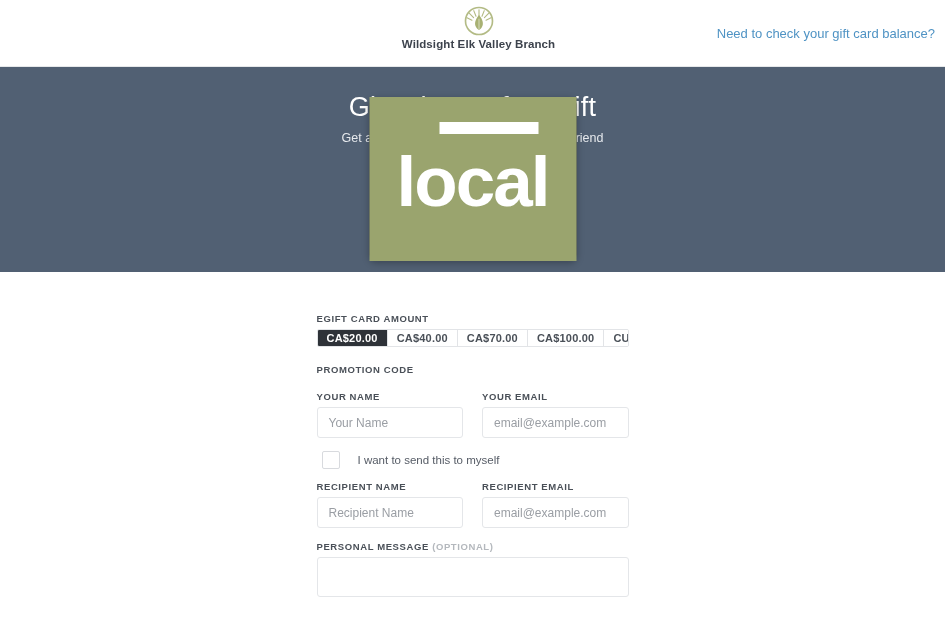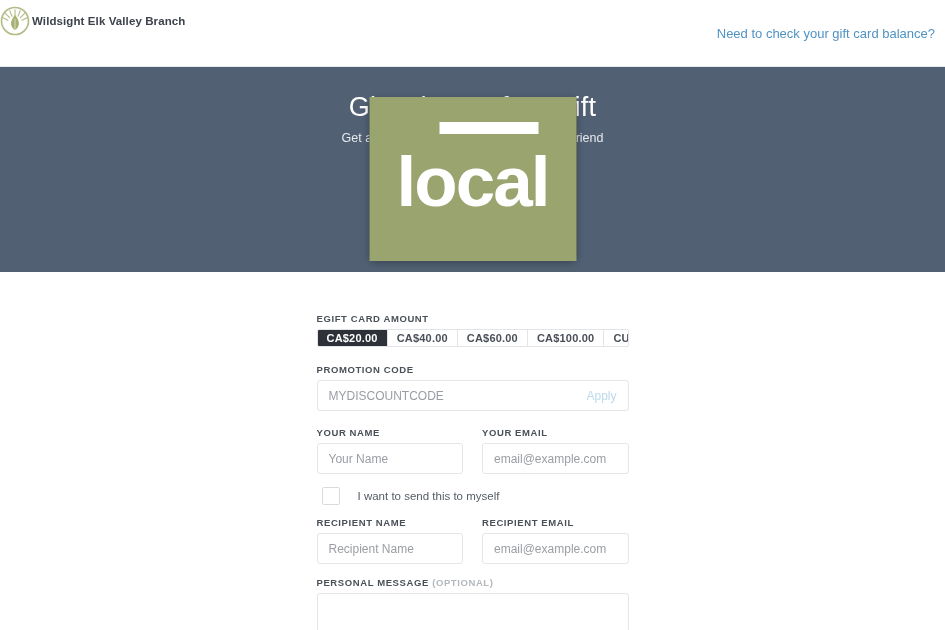--- a/index.html
+++ b/index.html
@@ -32,23 +32,24 @@
     background: #ffffff;
     border-bottom: 1px solid #e6e8ea;
   }
 
   .brand {
     position: absolute;
     left: 0;
     right: 0;
     top: 6px;
     display: flex;
-    flex-direction: row;
+    flex-direction: column;
     align-items: center;
     gap: 2px;
+    padding-left: 12px;
   }
 
   .brand-logo {
     width: 30px;
     height: 30px;
     display: block;
   }
 
   .brand-name {
     font-size: 11.5px;
@@ -299,31 +300,27 @@
       <div class="card-word">local</div>
     </div>
   </div>
 
   <div class="form">
 
     <label class="field-label">EGIFT CARD AMOUNT</label>
     <div class="amounts">
       <div class="amount-opt selected">CA$20.00</div>
       <div class="amount-opt">CA$40.00</div>
-      <div class="amount-opt">CA$60.00</div>
+      <div class="amount-opt">CA$70.00</div>
       <div class="amount-opt">CA$100.00</div>
       <div class="amount-opt">CUSTOM</div>
     </div>
 
     <div class="promo-row">
       <label class="field-label">PROMOTION CODE</label>
-      <div class="inputbox promo-box">
-        <span class="promo-text">MYDISCOUNTCODE</span>
-        <span class="promo-apply">Apply</span>
-      </div>
     </div>
 
     <div class="two-col">
       <div>
         <label class="field-label">YOUR NAME</label>
         <div class="inputbox">
           <span>Your Name</span>
         </div>
       </div>
       <div>

